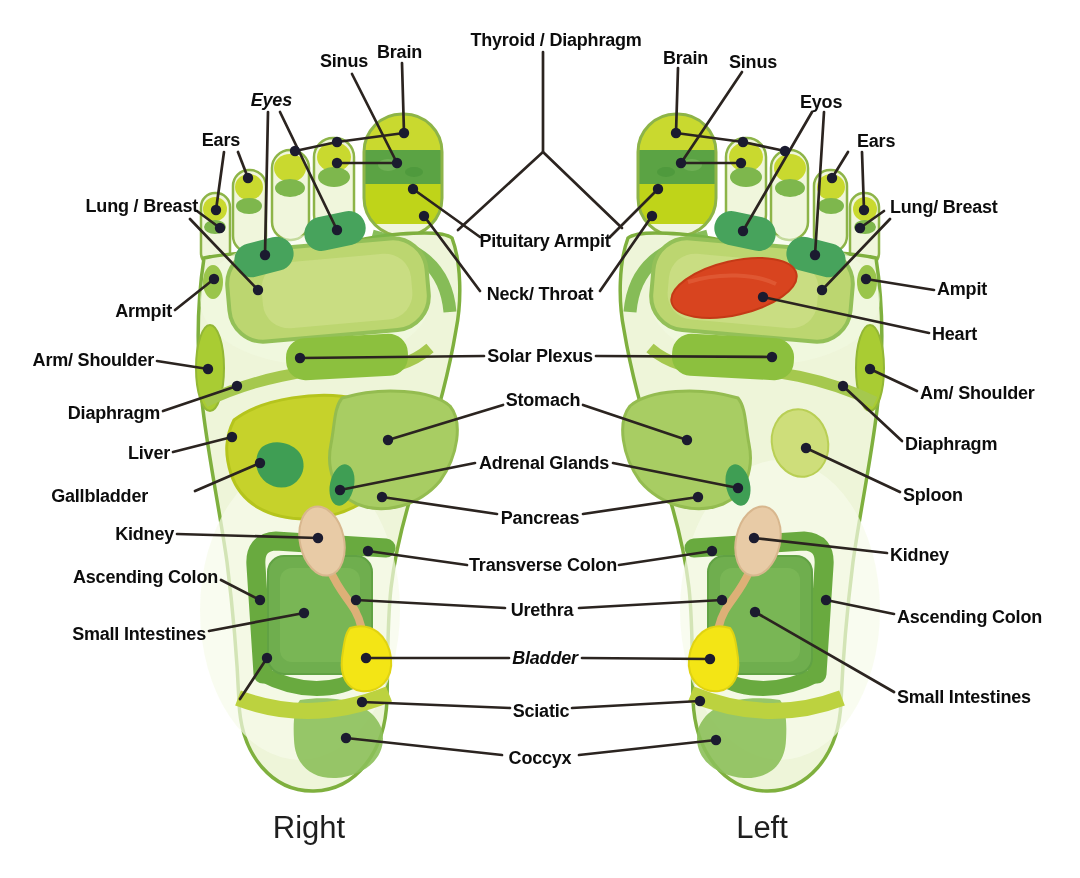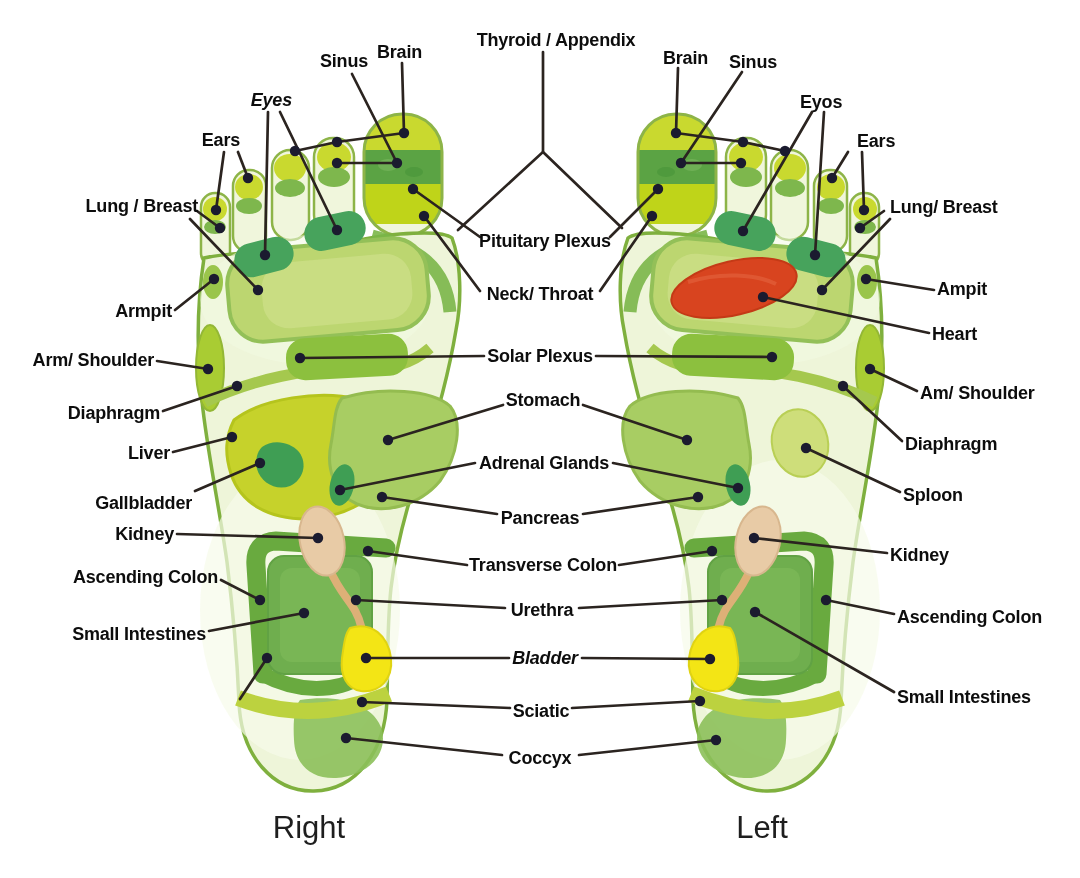--- a/index.html
+++ b/index.html
@@ -287,27 +287,27 @@
 
 <div class="lbl r" style="right:712px; top:50px;">Sinus</div>
 <div class="lbl" style="left:377px;  top:41px;">Brain</div>
 <div class="lbl r" style="right:788px; top:89px;font-style:italic;">Eyes</div>
 <div class="lbl r" style="right:840px; top:129px;">Ears</div>
 <div class="lbl r" style="right:882px; top:195px;">Lung / Breast</div>
 <div class="lbl r" style="right:908px; top:300px;">Armpit</div>
 <div class="lbl r" style="right:926px; top:349px;">Arm/ Shoulder</div>
 <div class="lbl r" style="right:920px; top:402px;">Diaphragm</div>
 <div class="lbl r" style="right:910px; top:442px;">Liver</div>
-<div class="lbl r" style="right:888px; top:485px;margin-top:7px;">Gallbladder</div>
+<div class="lbl r" style="right:932px; top:485px;">Gallbladder</div>
 <div class="lbl r" style="right:906px; top:523px;">Kidney</div>
 <div class="lbl r" style="right:862px; top:566px;">Ascending Colon</div>
 <div class="lbl r" style="right:874px; top:623px;">Small Intestines</div>
 
-<div class="lbl c" style="left:556px; top:29px;">Thyroid / Appendix</div>
-<div class="lbl c" style="left:545px; top:230px;">Pituitary Plexus</div>
+<div class="lbl c" style="left:556px; top:29px;">Thyroid / Diaphragm</div>
+<div class="lbl c" style="left:545px; top:230px;">Pituitary Armpit</div>
 <div class="lbl c" style="left:540px; top:283px;">Neck/ Throat</div>
 <div class="lbl c" style="left:540px; top:345px;">Solar Plexus</div>
 <div class="lbl c" style="left:543px; top:389px;">Stomach</div>
 <div class="lbl c" style="left:544px; top:452px;">Adrenal Glands</div>
 <div class="lbl c" style="left:540px; top:507px;">Pancreas</div>
 <div class="lbl c" style="left:543px; top:554px;">Transverse Colon</div>
 <div class="lbl c" style="left:542px; top:599px;">Urethra</div>
 <div class="lbl c" style="left:545px; top:647px;font-style:italic;">Bladder</div>
 <div class="lbl c" style="left:541px; top:700px;">Sciatic</div>
 <div class="lbl c" style="left:540px; top:747px;">Coccyx</div>

